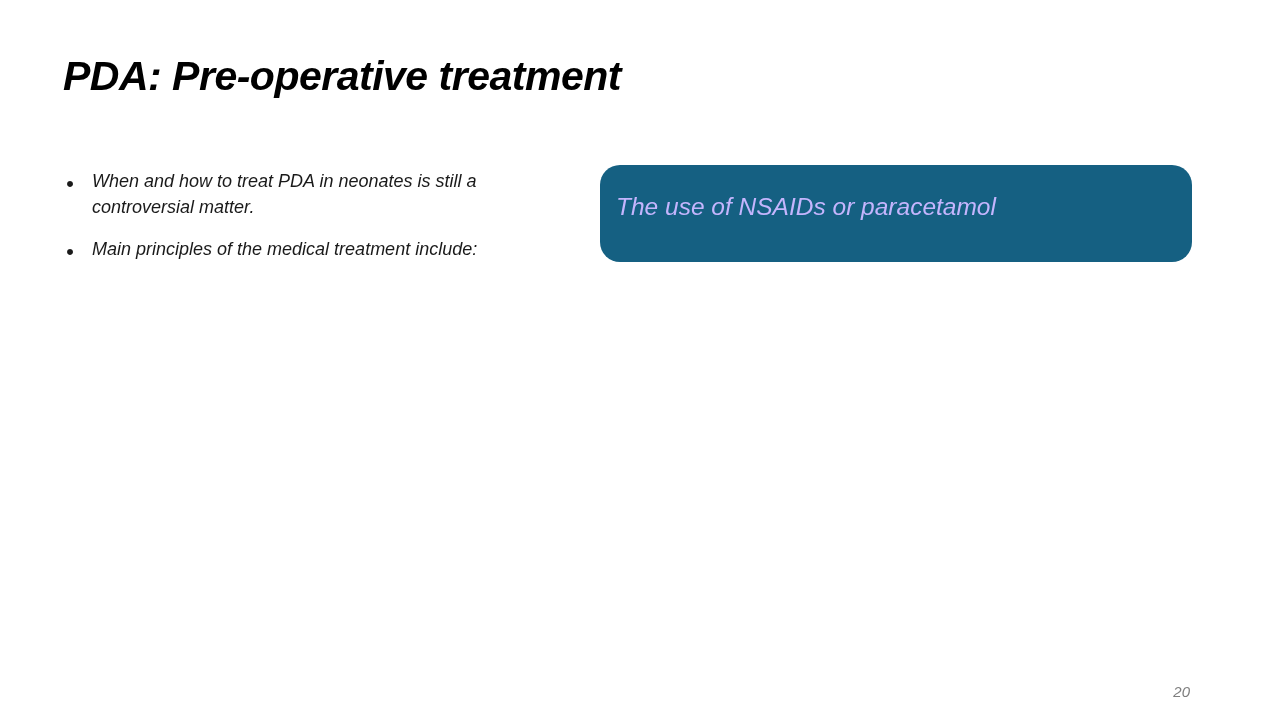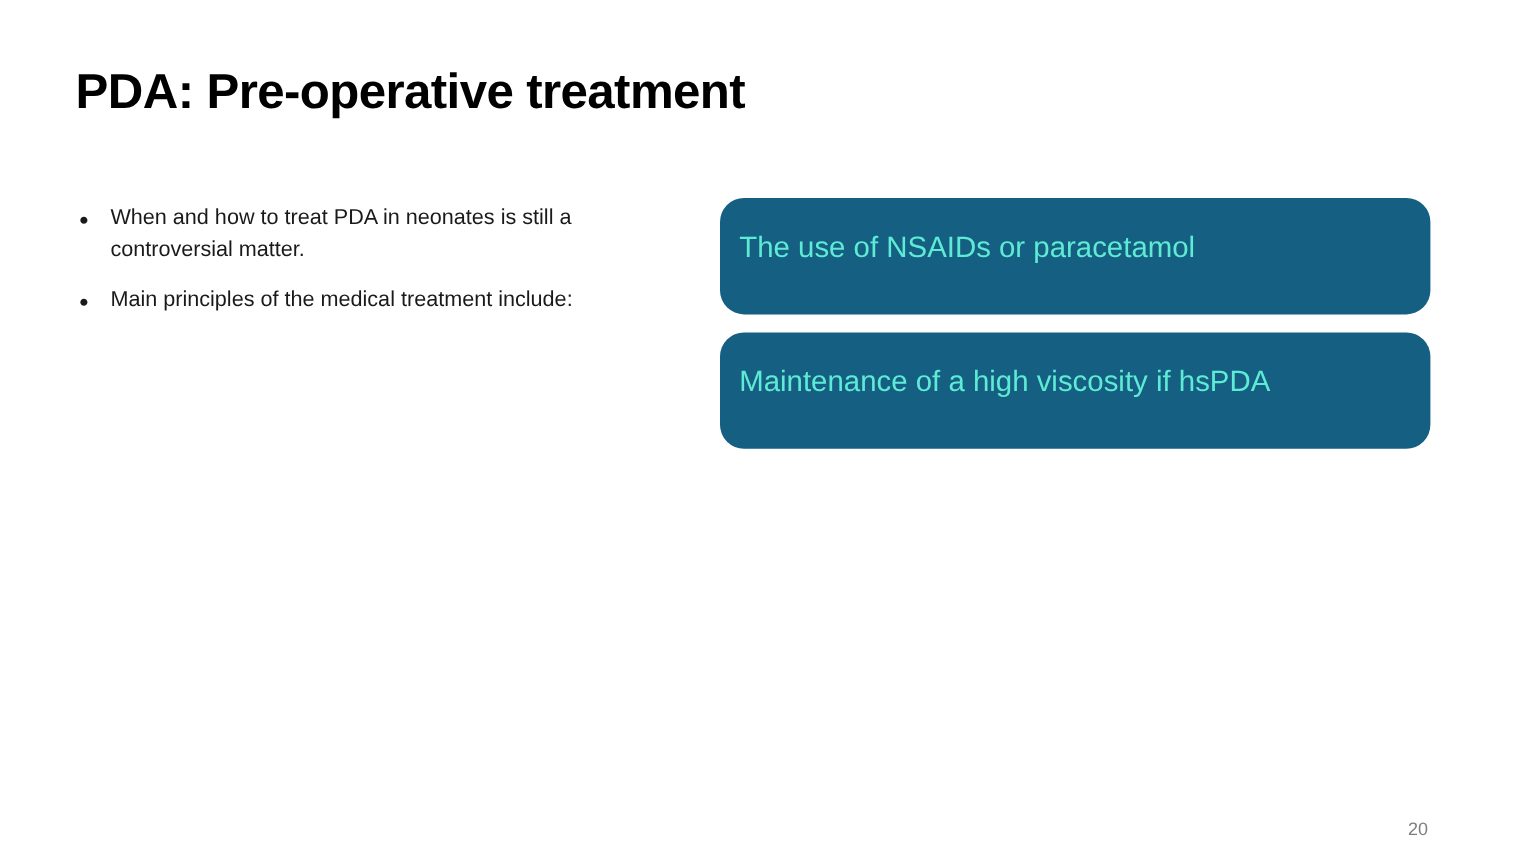--- a/index.html
+++ b/index.html
@@ -7,20 +7,21 @@
     padding: 0;
     background: #ffffff;
   }
   .slide {
     position: relative;
     width: 1280px;
     height: 720px;
     background: #ffffff;
     overflow: hidden;
     font-family: "Liberation Sans", sans-serif;
+    font-style: italic;
   }
   .slide-title {
     position: absolute;
     left: 63px;
     top: 52px;
     width: 1100px;
     font-size: 41px;
     font-weight: 600;
     letter-spacing: -0.5px;
     color: #000000;
@@ -58,21 +59,21 @@
     width: 592px;
     display: flex;
     flex-direction: column;
     gap: 15px;
   }
   .list-box {
     height: 97px;
     box-sizing: border-box;
     border-radius: 20px;
     background: #156082;
-    color: #5eead4;
+    color: #c4b5fd;
     display: flex;
     align-items: center;
     padding: 0 24px 12px 16px;
     font-size: 24.5px;
     line-height: 1.32;
   }
   .page-number {
     position: absolute;
     right: 90px;
     bottom: 20px;
@@ -95,20 +96,17 @@
     <div class="bullet-item">
       <span class="bullet-marker"></span>
       <span class="bullet-text">Main principles of the medical treatment include:</span>
     </div>
   </div>
 
   <div class="box-stack">
     <div class="list-box">
       <span>The use of NSAIDs or paracetamol</span>
     </div>
-    <div class="list-box">
-      <span>Maintenance of a high viscosity if hsPDA</span>
-    </div>
   </div>
 
   <div class="page-number">20</div>
 
 </div>
 
 </body></html>

